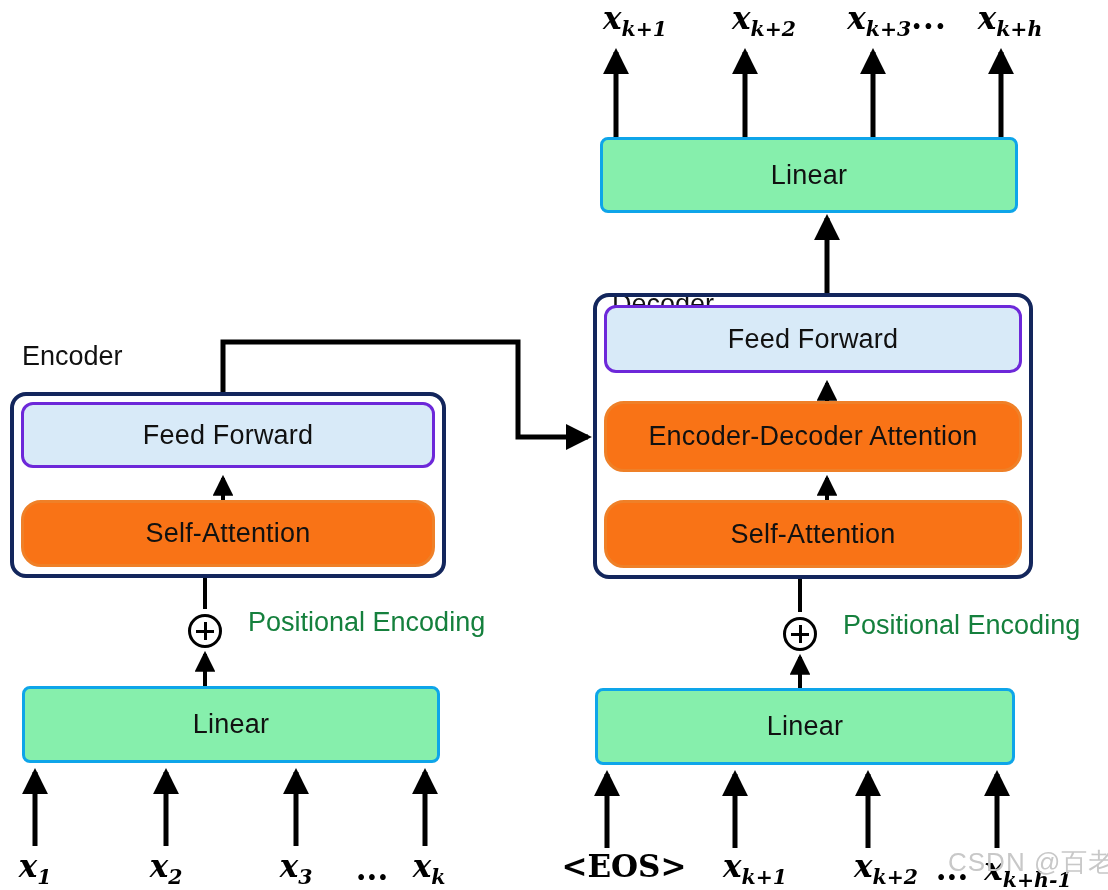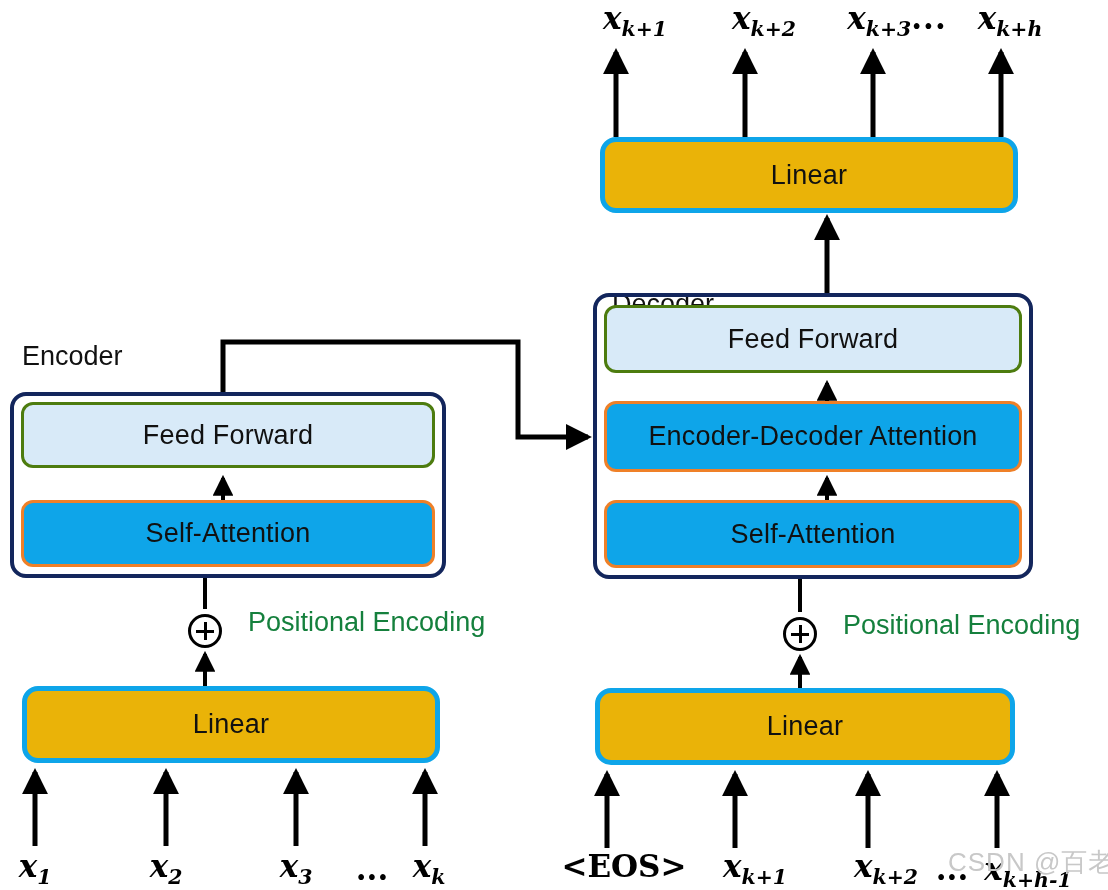--- a/index.html
+++ b/index.html
@@ -21,33 +21,33 @@
     position: absolute;
     box-sizing: border-box;
     display: flex;
     align-items: center;
     justify-content: center;
     font-size: 27px;
     color: #111111;
     letter-spacing: 0.2px;
   }
   .linear-box {
-    background: #eab308;
-    border: 5px solid #0ea5e9;
-    border-radius: 16px;
+    background: #86efac;
+    border: 3px solid #0ea5e9;
+    border-radius: 8px;
   }
   .ff-box {
     background: #d8eaf8;
-    border: 3px solid #4d7c0f;
+    border: 3px solid #6d28d9;
     border-radius: 12px;
   }
   .attn-box {
-    background: #0ea5e9;
+    background: #f97316;
     border: 3px solid #ef8028;
-    border-radius: 12px;
+    border-radius: 20px;
   }
   .outer-box {
     position: absolute;
     box-sizing: border-box;
     border: 4px solid #13265c;
     border-radius: 16px;
     background: transparent;
   }
   .group-label {
     position: absolute;

